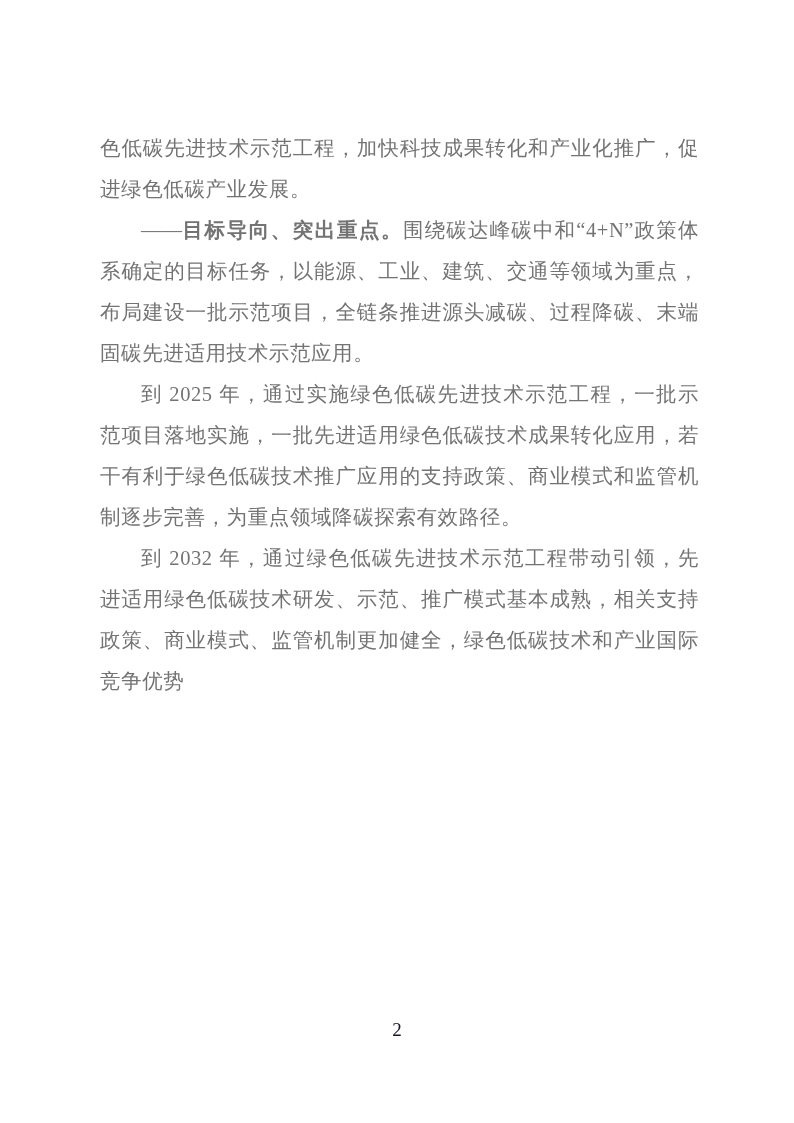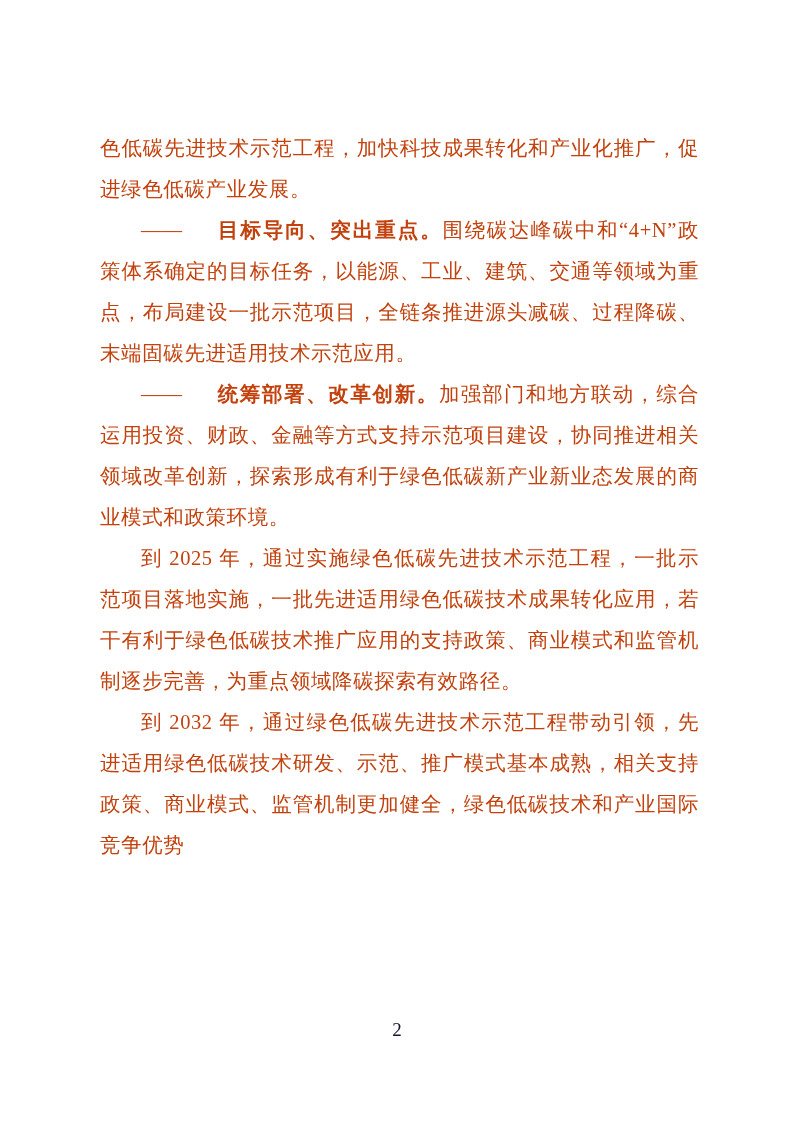--- a/index.html
+++ b/index.html
@@ -23,39 +23,38 @@
     height: 1123px;
     box-sizing: border-box;
     padding: 128px 95px 60px 100px;
   }
   .doc-body {
     font-size: 20.5px;
     line-height: 41px;
     letter-spacing: 0.6px;
     text-align: justify;
     text-justify: inter-ideograph;
-    color: #c2410c;
+    color: #737373;
   }
   .para {
     margin: 0;
     text-indent: 0;
   }
   .para.indent {
     text-indent: 41px;
   }
   .heading {
     margin: 0;
     text-indent: 41px;
     font-weight: bold;
     letter-spacing: 1.2px;
   }
   .lead {
     font-weight: bold;
     letter-spacing: 1px;
-    margin-left: 35px;
   }
   .dash {
     letter-spacing: 0;
   }
   .page-number {
     position: absolute;
     left: 0;
     right: 0;
     bottom: 82px;
     text-align: center;
@@ -68,21 +67,20 @@
 <body>
 
 <div class="page">
   <div class="doc-body">
 
     <p class="para">色低碳先进技术示范工程，加快科技成果转化和产业化推广，促进绿色低碳产业发展。</p>
 
     <p class="para indent"><span class="dash">——</span><span class="lead">目标导向、突出重点。</span><span>围绕碳达峰碳中和“4+N”政策体系确定的目标任务，以能源、工业、建筑、交通等领域为重点，布局建设一批示范项目，全链条推进源头减碳、过程降碳、末端固碳先进适用技术示范应用。</span></p>
 
 
-    <p class="para indent"><span class="dash">——</span><span class="lead">统筹部署、改革创新。</span><span>加强部门和地方联动，综合运用投资、财政、金融等方式支持示范项目建设，协同推进相关领域改革创新，探索形成有利于绿色低碳新产业新业态发展的商业模式和政策环境。</span></p>
 
 
     <p class="para indent">到 2025 年，通过实施绿色低碳先进技术示范工程，一批示范项目落地实施，一批先进适用绿色低碳技术成果转化应用，若干有利于绿色低碳技术推广应用的支持政策、商业模式和监管机制逐步完善，为重点领域降碳探索有效路径。</p>
 
     <p class="para indent">到 2032 年，通过绿色低碳先进技术示范工程带动引领，先进适用绿色低碳技术研发、示范、推广模式基本成熟，相关支持政策、商业模式、监管机制更加健全，绿色低碳技术和产业国际竞争优势</p>
 
   </div>
 
   <div class="page-number">2</div>
 </div>

